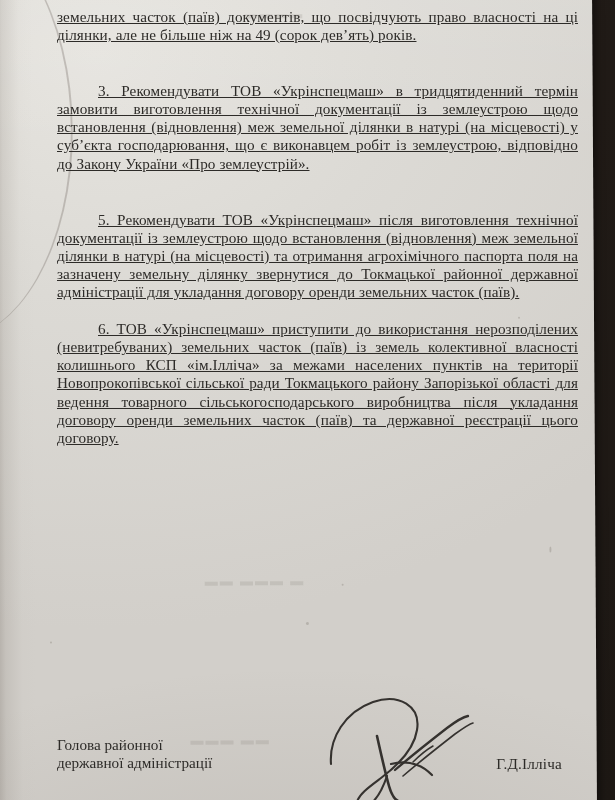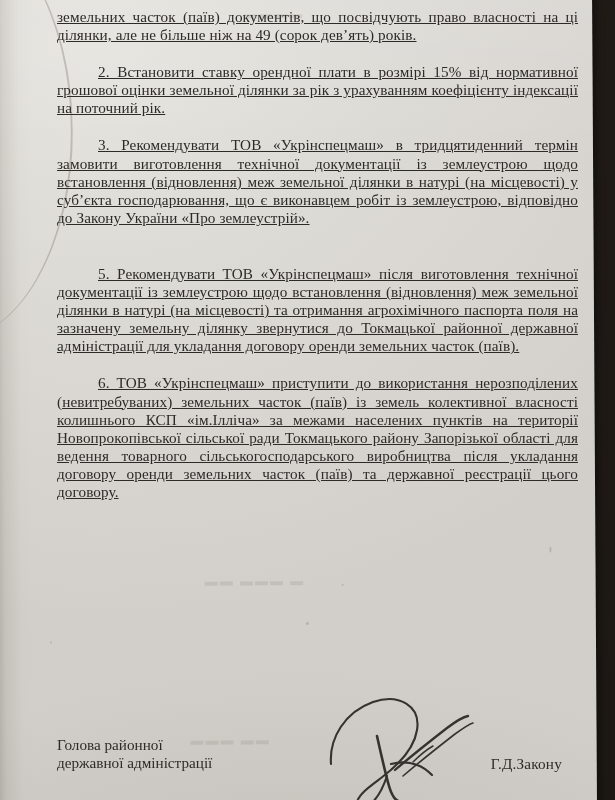--- a/index.html
+++ b/index.html
@@ -178,21 +178,20 @@
   </div>
 
   <div class="doc-body">
 
     <div style="height:8px"></div>
 
     <p class="para cont">земельних часток (паїв) документів, що посвідчують право власності на ці ділянки, але не більше ніж на 49 (сорок дев’ять) років.</p>
 
     <div class="gap-lg"></div>
 
-    <p class="para indent">2. Встановити ставку орендної плати в розмірі 15% від нормативної грошової оцінки земельної ділянки за рік з урахуванням коефіцієнту індексації на поточний рік.</p>
 
     <div class="gap-lg"></div>
 
     <p class="para indent">3. Рекомендувати ТОВ «Укрінспецмаш» в тридцятиденний термін замовити виготовлення технічної документації із землеустрою щодо встановлення (відновлення) меж земельної ділянки в натурі (на місцевості) у суб’єкта господарювання, що є виконавцем робіт із землеустрою, відповідно до Закону України «Про землеустрій».</p>
 
     <div class="gap-lg"></div>
 
 
     <div class="gap-lg"></div>
 
@@ -220,17 +219,17 @@
         <path d="M6 72 C4 46 20 20 48 10 C74 1 96 14 92 38 C89 58 72 74 56 86
                  C44 95 34 102 32 110 C31 116 37 118 43 114 C52 108 58 96 62 84" stroke-width="2.1"></path>
         <path d="M52 44 C56 62 60 80 64 94 C66 101 69 107 73 109" stroke-width="2.6"></path>
         <path d="M70 78 C84 66 104 50 122 36 C130 30 138 25 143 24" stroke-width="2.3"></path>
         <path d="M78 84 C92 72 112 56 130 42 C137 37 144 32 148 31" stroke-width="1.6"></path>
         <path d="M66 72 C74 70 84 70 92 73 C98 75 103 79 107 83" stroke-width="2.2"></path>
         <path d="M88 70 C94 64 101 58 108 54" stroke-width="1.5"></path>
       </svg>
     </div>
 
-    <div class="sig-name">Г.Д.Закону</div>
+    <div class="sig-name">Г.Д.Ілліча</div>
 
   </div>
 
 </div>
 
 </body></html>

